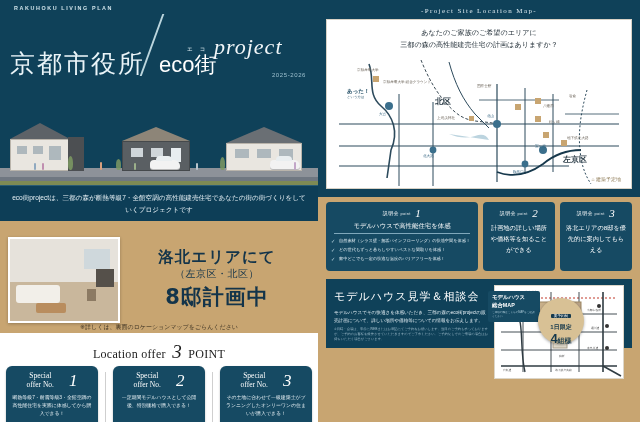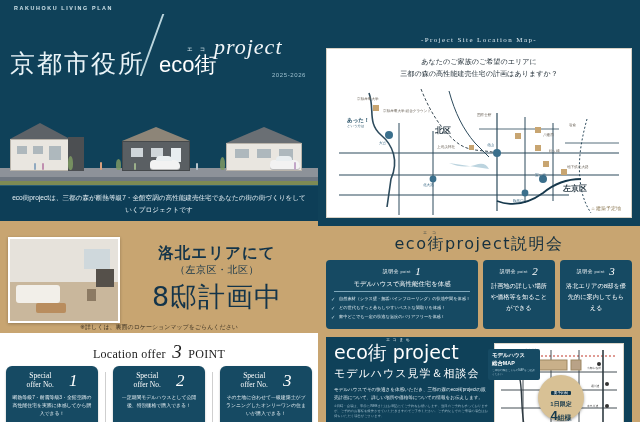--- a/index.html
+++ b/index.html
@@ -50,41 +50,41 @@
   .ph-floor{position:absolute;left:0;bottom:0;width:100%;height:48%;background:#c9b79c;}
   .ph-sofa{position:absolute;left:6px;bottom:18px;width:44px;height:18px;background:#f2efe9;border-radius:3px;}
   .ph-table{position:absolute;left:26px;bottom:8px;width:30px;height:10px;background:#b98d5e;border-radius:2px;}
   .ph-win{position:absolute;right:8px;top:10px;width:26px;height:20px;background:#cfd8dc;}
   .ph-chair{position:absolute;right:22px;bottom:20px;width:9px;height:12px;background:#8c7a63;}
   .ph-dark{position:absolute;right:4px;top:30px;width:18px;height:18px;background:#55504a;}
 
   .mid-text{flex:1;text-align:center;color:#13344a;padding-left:4px;}
   .area-line{font-size:15.5px;font-weight:700;letter-spacing:1px;line-height:1.1;font-family:"DejaVu Sans",sans-serif;}
   .area-sub{font-size:10px;letter-spacing:.5px;margin-top:1px;font-family:"DejaVu Sans",sans-serif;}
-  .plan-line{font-size:27px;font-weight:400;letter-spacing:1px;margin-top:2px;font-family:"DejaVu Sans",sans-serif;}
+  .plan-line{font-size:21px;font-weight:700;letter-spacing:1px;margin-top:2px;font-family:"DejaVu Sans",sans-serif;}
   .note{position:absolute;left:0;right:0;bottom:1px;text-align:center;font-size:6px;color:#3d3323;}
 
   .offer-zone{position:relative;background:#ffffff;height:125px;padding-top:4px;box-sizing:border-box;}
   .offer-title{text-align:center;font-family:"Liberation Serif",serif;font-size:12px;color:#1b1b1b;
                letter-spacing:.3px;padding:4px 0 3px;}
   .offer-title .num{font-size:19px;font-style:italic;padding:0 3px;}
   .cards{display:flex;justify-content:center;gap:7px;padding:0 6px;}
   .card{width:97px;height:82px;background:#164a63;border-radius:6px;color:#fff;
         padding:6px 5px;box-sizing:border-box;text-align:center;box-shadow:0 1px 2px rgba(0,0,0,.3);}
   .card-head{font-family:"Liberation Serif",serif;font-size:7.5px;line-height:1.15;
              display:flex;align-items:flex-end;justify-content:center;gap:15px;}
   .card-head .no{font-size:17px;font-style:italic;line-height:1;}
   .card-body{font-size:4.9px;line-height:1.55;margin-top:5px;color:#e8f1f5;}
   .divider-v{width:1px;background:#cfcfcf;height:70px;align-self:center;}
 
   
   .page-right{position:relative;width:322px;height:422px;background:#c8a571;overflow:hidden;}
   .map-block{background:#0f4159;padding:4px 8px 8px;}
   .map-title{text-align:center;color:#dce9ef;font-size:7px;letter-spacing:1.4px;
-             font-family:"Liberation Serif",serif;padding:3px 0 4px;margin-top:29px;}
+             font-family:"Liberation Serif",serif;padding:3px 0 4px;}
   .map-card{background:#fff;border:1px solid #d8d2c6;height:168px;position:relative;overflow:hidden;}
   .map-q{text-align:center;font-size:7.1px;line-height:1.7;color:#1d2a33;padding:7px 6px 2px;}
   .map-canvas{position:absolute;left:0;top:34px;right:0;bottom:0;}
   .ward{position:absolute;font-size:8px;color:#2a3b46;font-weight:700;}
   .mlabel{position:absolute;font-size:3.6px;color:#6a6257;white-space:nowrap;}
   .mlabel.blue{color:#2d5f7d;}
   .check-bubble{position:absolute;left:16px;top:52px;width:52px;height:52px;border-radius:50%;
                 background:#17536f;color:#fff;text-align:center;padding-top:11px;box-sizing:border-box;}
   .check-word{font-family:"Liberation Serif",serif;font-size:11px;font-style:italic;line-height:1;}
   .check-sub{font-size:3.6px;line-height:1.5;margin-top:3px;padding:0 4px;}
@@ -324,24 +324,20 @@
           <div class="atta">
             <span>あった！</span>
             <small>という方は</small>
           </div>
           <div class="home-ic">⌂ <span>建築予定地</span></div>
         </div>
       </div>
     </div>
 
     <div class="setsumei">
-      <div class="setsumei-title">
-        <span class="rb">エコ</span>
-        <span>eco街project説明会</span>
-      </div>
 
       <div class="pt-row">
         <div class="pt pt1">
           <div class="pt-head">
             <span>説明会</span>
             <span class="pw">point</span>
             <span class="pn">1</span>
           </div>
           <div class="pt1-sub">モデルハウスで高性能住宅を体感</div>
           <div class="pt1-li">自然素材（シラス壁・無垢パインフローリング）の快適空間を体感！</div>
@@ -364,24 +360,20 @@
             <span class="pw">point</span>
             <span class="pn">3</span>
           </div>
           <div class="pt-body">洛北エリアの8邸を優先的に案内してもらえる</div>
         </div>
       </div>
     </div>
 
     <div class="bottom-band">
       <div class="bb-left">
-        <div class="bb-eco">
-          <span class="rb2">エコまち</span>
-          <span>eco街 project</span>
-        </div>
         <div class="bb-sub">モデルハウス見学＆相談会</div>
         <div class="bb-desc">モデルハウスでその快適さを体感いただき、三都の森のeco街projectの販売計画について、詳しい場所や価格等についての情報をお伝えします。</div>
         <div class="bb-fine">※日時・会場は、事前にWEBまたはお電話にてご予約をお願いします。当日のご予約も承っておりますが、ご予約のお客様を優先させていただきますのでご了承ください。ご予約なしでのご来場の場合はお待ちいただく場合がございます。</div>
       </div>
 
       <div class="bb-right">
         <div class="mini-map">
           <svg width="128" height="92" viewBox="0 0 128 92">
             <path d="M6 12 L122 12" stroke="#c0392b" stroke-width="1" stroke-dasharray="2 2" fill="none"></path>
             <path d="M6 28 L122 28" stroke="#2f3b42" stroke-width=".9" fill="none"></path>

